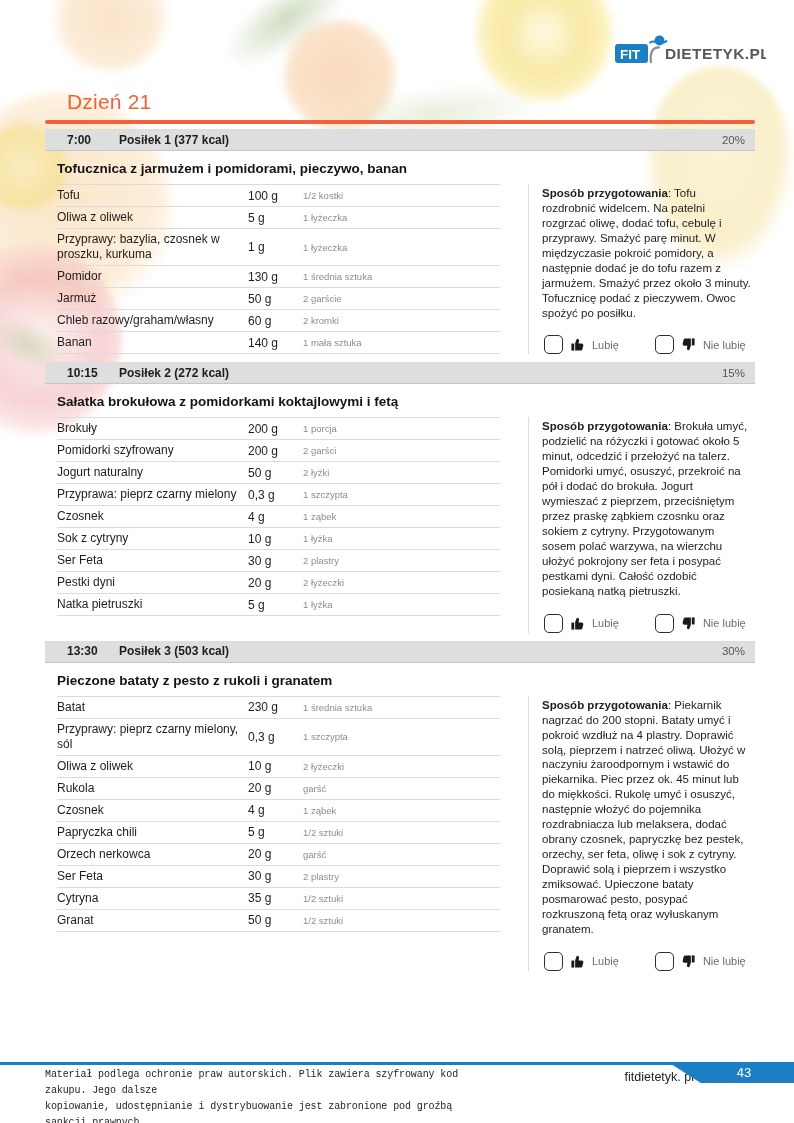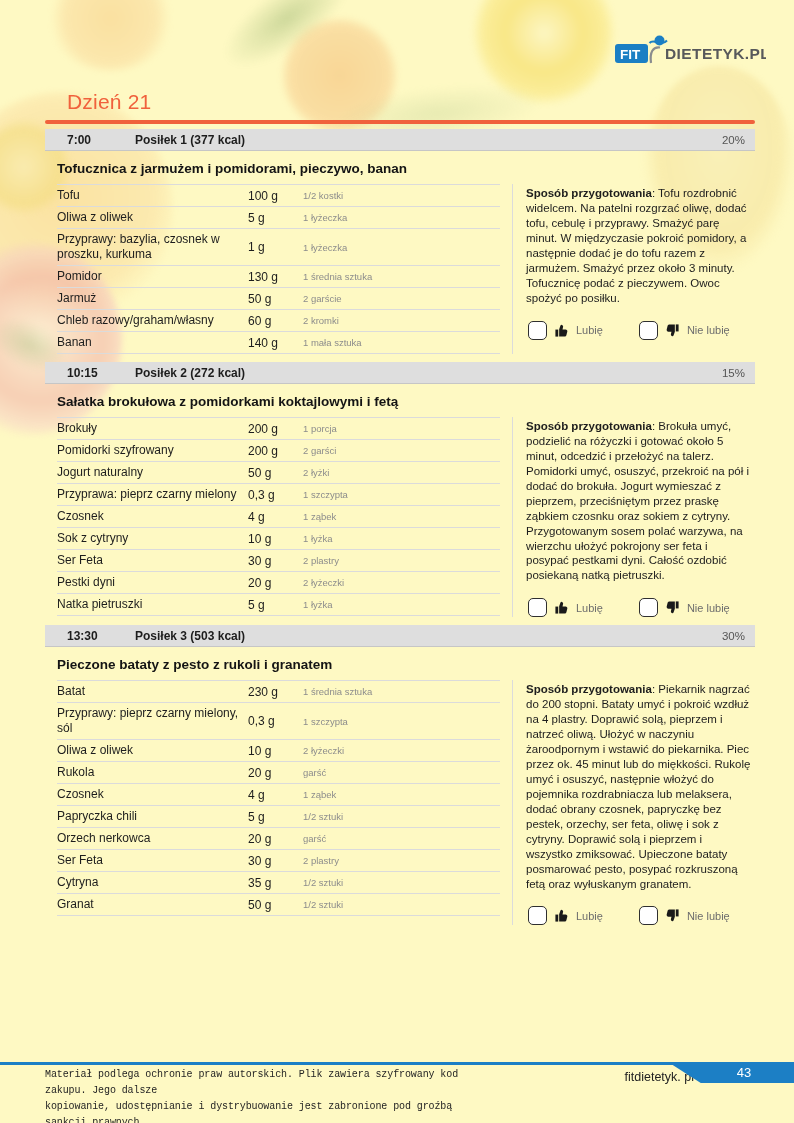--- a/index.html
+++ b/index.html
@@ -1,19 +1,19 @@
 <!DOCTYPE html>
 <html lang="pl"><head>
 <meta charset="utf-8">
 <style>
   * { margin:0; padding:0; box-sizing:border-box; }
   html,body { background:#e9e9e9; }
   .page {
     position:relative; width:794px; height:1123px; margin:0 auto;
-    background:#fef9c3; overflow:hidden;
+    background:#ffffff; overflow:hidden;
     font-family:"Liberation Sans","DejaVu Sans",sans-serif;
     color:#1d1d1d;
   }
   
   .decor { position:absolute; inset:0; z-index:0; }
   .blob { position:absolute; border-radius:50%; filter:blur(3px); pointer-events:none; }
   .b-orange-corner { left:48px; top:-34px; width:125px; height:105px; background:radial-gradient(circle,#f3a952 0%,#f6c07b 55%,transparent 74%); opacity:.30; }
   .b-orange-big { left:-52px; top:92px; width:225px; height:235px; background:radial-gradient(circle at 50% 45%,#f5b058 0%,#f7c883 55%,transparent 72%); opacity:.30; }
   .b-tangerine { left:282px; top:18px; width:115px; height:115px; background:radial-gradient(circle,#ef9440 0%,#f3ae67 60%,transparent 76%); opacity:.34; }
   .b-leaf1 { left:212px; top:-12px; width:150px; height:60px; background:radial-gradient(ellipse,#7fa35a 0%,transparent 70%); transform:rotate(-35deg); opacity:.38; }
@@ -30,32 +30,32 @@
   h1.day-title { margin:90px 0 6px 22px; font-size:21px; font-weight:normal; color:#f0613c; letter-spacing:.2px; }
   .orange-rule { height:4px; background:#f0613c; border-radius:2px; }
 
   .meal { margin-top:5px; margin-bottom:8px; }
   .meal-bar {
     display:flex; align-items:center; height:22px;
     background:#dedede; border-bottom:1px solid #c6c6c6;
     padding:0 10px 0 22px; font-size:12px;
   }
   .meal-time { font-weight:bold; width:52px; }
-  .meal-title { font-weight:bold; flex:1;margin-left:16px; }
+  .meal-title { font-weight:bold; flex:1; }
   .meal-percent { color:#555; font-size:11.5px; }
   h2.dish { margin:10px 0 8px 12px; font-size:13.5px; font-weight:bold; color:#141414; }
 
-  .meal-body { display:flex; align-items:stretch; margin-left:12px;gap:12px; }
+  .meal-body { display:flex; align-items:stretch; margin-left:12px; }
   .ingredients { width:443px; border-top:1px solid #dbdbdb; }
   .ing-row { display:flex; align-items:center; border-bottom:1px solid #dbdbdb; padding:3px 0; min-height:19px; }
   .ing-name { width:191px; font-size:12px; line-height:1.25; padding-right:8px; }
   .ing-amount { width:55px; font-size:12px; }
   .ing-measure { flex:1; font-size:9.5px; color:#8c8c8c; }
 
-  .prep-col { flex:1; border-left:1px solid #dbdbdb; padding:2px 4px 0 13px; }
+  .prep-col { flex:1; border-left:1px solid #dbdbdb; padding:2px 4px 0 13px;margin-left:28px; }
   .prep-text { font-size:11.5px; line-height:1.3; color:#1d1d1d; }
   .prep-text b { font-weight:bold; }
   .likes { display:flex; align-items:center; gap:36px; margin-top:15px; margin-left:2px; }
   .like-item { display:flex; align-items:center; gap:7px; cursor:pointer; }
   .cb { width:19px; height:19px; border:1.6px solid #2f2f2f; border-radius:5px; background:#fff; flex:none; }
   .thumb { flex:none; }
   .like-label { font-size:11px; color:#6d6d6d; }
 
   
   .footer-rule { position:absolute; left:0; right:0; top:1062px; height:3px; background:#1c7fc5; z-index:1; }

